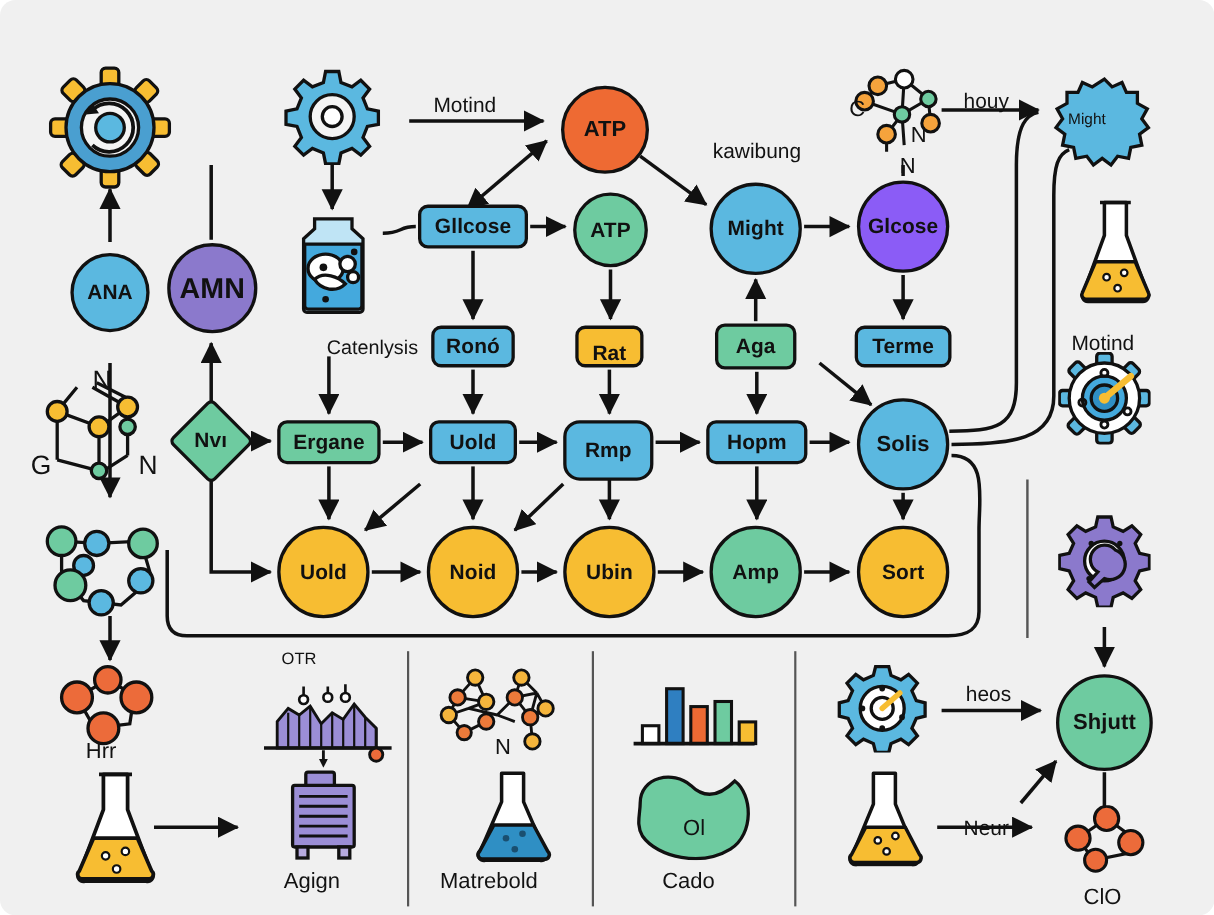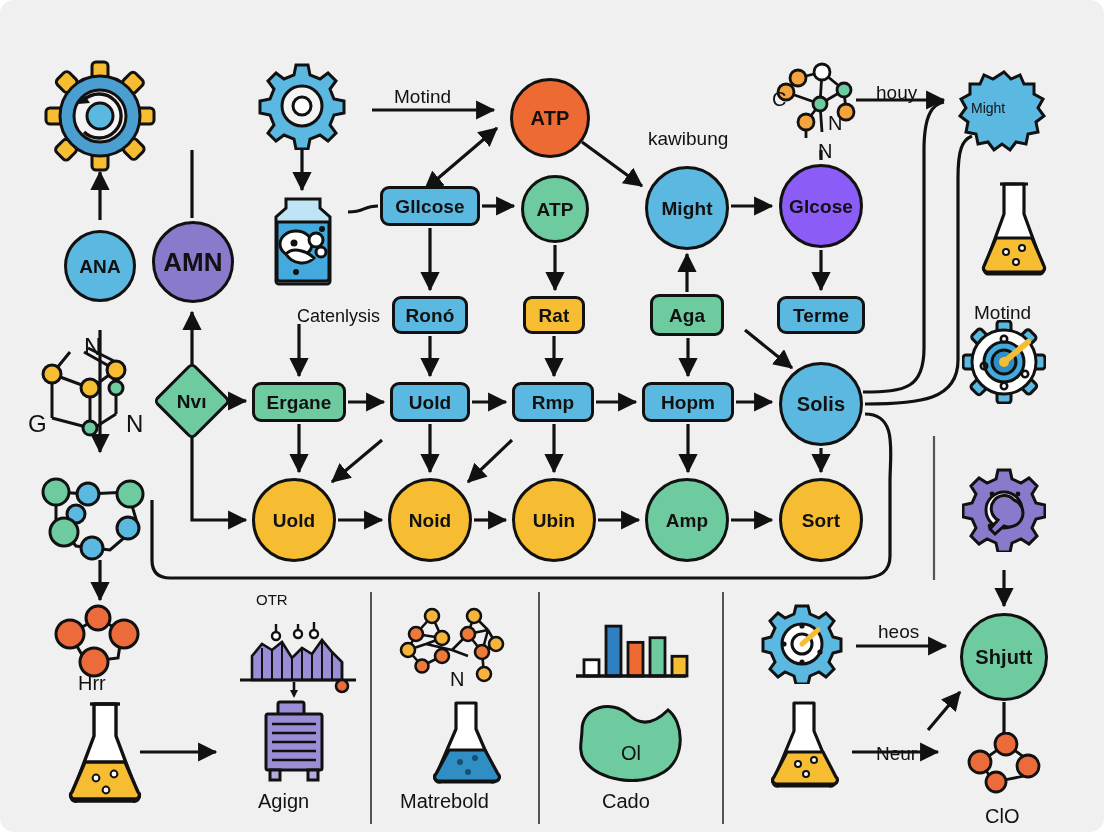--- a/index.html
+++ b/index.html
@@ -466,33 +466,33 @@
       </div>
       <div class="node n-diamond" style="left: 164px; top: 373px; width: 56px; height: 56px; background: rgb(110, 203, 160); font-size: 19px;">
         <span>Nvı</span>
       </div>
       <div class="node n-rect" style="left: 252px; top: 382px; width: 94px; height: 40px; background: rgb(110, 203, 160); font-size: 19px;">
         <span>Ergane</span>
       </div>
       <div class="node n-rect" style="left: 390px; top: 382px; width: 80px; height: 40px; background: rgb(91, 184, 224); font-size: 19px;">
         <span>Uold</span>
       </div>
-      <div class="node n-rect" style="left: 512px; top: 382px; width: 82px; height: 40px; background: rgb(91, 184, 224); font-size: 19px;">
+      <div class="node n-rect" style="left: 512px; top: 382px; width: 82px; height: 55px; background: rgb(91, 184, 224); font-size: 19px; border-radius: 15px;">
         <span>Rmp</span>
       </div>
       <div class="node n-rect" style="left: 642px; top: 382px; width: 92px; height: 40px; background: rgb(91, 184, 224); font-size: 19px;">
         <span>Hopm</span>
       </div>
       <div class="node n-circle" style="left: 779px; top: 362px; width: 84px; height: 84px; background: rgb(91, 184, 224); font-size: 20px;">
         <span>Solis</span>
       </div>
       <div class="node n-rect" style="left: 392px; top: 296px; width: 76px; height: 38px; background: rgb(91, 184, 224); font-size: 19px;">
         <span>Ronó</span>
       </div>
-      <div class="node n-rect" style="left: 523px; top: 296px; width: 62px; height: 38px; background: rgb(247, 189, 50); font-size: 19px;">
+      <div class="node n-rect" style="left: 523px; top: 296px; width: 62px; height: 38px; background: rgb(247, 189, 50); font-size: 19px; align-items: flex-end;">
         <span>Rat</span>
       </div>
       <div class="node n-rect" style="left: 650px; top: 294px; width: 74px; height: 42px; background: rgb(110, 203, 160); font-size: 19px;">
         <span>Aga</span>
       </div>
       <div class="node n-rect" style="left: 777px; top: 296px; width: 88px; height: 38px; background: rgb(91, 184, 224); font-size: 19px;">
         <span>Terme</span>
       </div>
       <div class="node n-rect" style="left: 380px; top: 186px; width: 100px; height: 40px; background: rgb(91, 184, 224); font-size: 19px;">
         <span>Gllcose</span>

